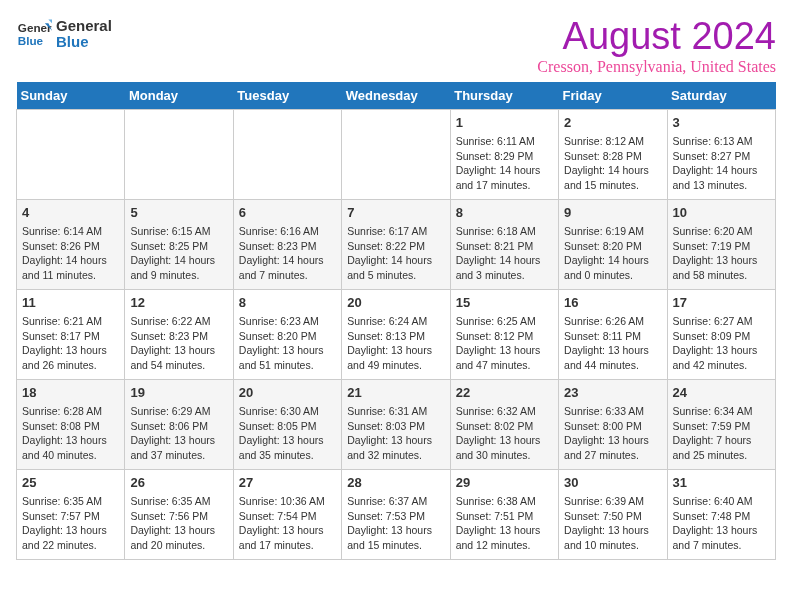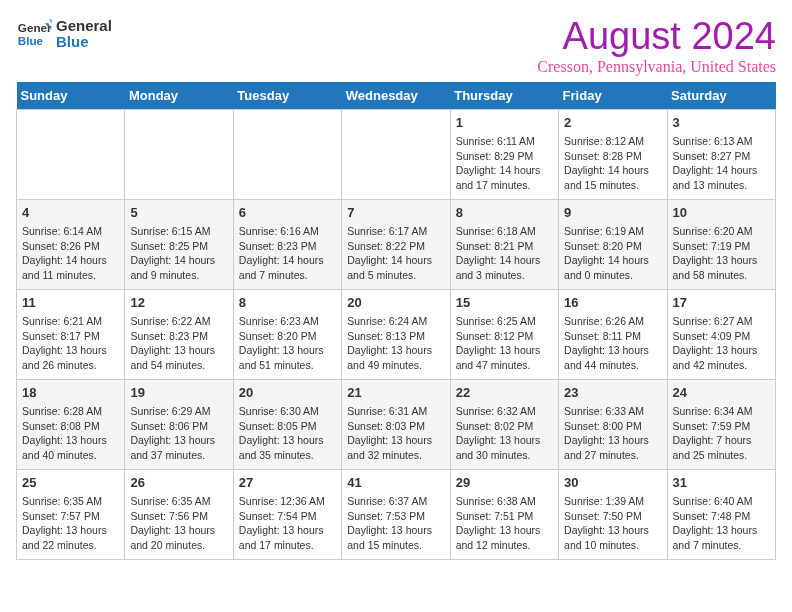--- a/index.html
+++ b/index.html
@@ -218,21 +218,21 @@
         </td>
         <td>
           <span class="day-num">16</span>
           <div>Sunrise: 6:26 AM</div>
           <div>Sunset: 8:11 PM</div>
           <div>Daylight: 13 hours and 44 minutes.</div>
         </td>
         <td>
           <span class="day-num">17</span>
           <div>Sunrise: 6:27 AM</div>
-          <div>Sunset: 4:09 PM</div>
+          <div>Sunset: 8:09 PM</div>
           <div>Daylight: 13 hours and 42 minutes.</div>
         </td>
       </tr>
       <tr>
         <td>
           <span class="day-num">18</span>
           <div>Sunrise: 6:28 AM</div>
           <div>Sunset: 8:08 PM</div>
           <div>Daylight: 13 hours and 40 minutes.</div>
         </td>
@@ -281,39 +281,39 @@
           <div>Daylight: 13 hours and 22 minutes.</div>
         </td>
         <td>
           <span class="day-num">26</span>
           <div>Sunrise: 6:35 AM</div>
           <div>Sunset: 7:56 PM</div>
           <div>Daylight: 13 hours and 20 minutes.</div>
         </td>
         <td>
           <span class="day-num">27</span>
-          <div>Sunrise: 12:36 AM</div>
+          <div>Sunrise: 10:36 AM</div>
           <div>Sunset: 7:54 PM</div>
           <div>Daylight: 13 hours and 17 minutes.</div>
         </td>
         <td>
-          <span class="day-num">41</span>
+          <span class="day-num">28</span>
           <div>Sunrise: 6:37 AM</div>
           <div>Sunset: 7:53 PM</div>
           <div>Daylight: 13 hours and 15 minutes.</div>
         </td>
         <td>
           <span class="day-num">29</span>
           <div>Sunrise: 6:38 AM</div>
           <div>Sunset: 7:51 PM</div>
           <div>Daylight: 13 hours and 12 minutes.</div>
         </td>
         <td>
           <span class="day-num">30</span>
-          <div>Sunrise: 1:39 AM</div>
+          <div>Sunrise: 6:39 AM</div>
           <div>Sunset: 7:50 PM</div>
           <div>Daylight: 13 hours and 10 minutes.</div>
         </td>
         <td>
           <span class="day-num">31</span>
           <div>Sunrise: 6:40 AM</div>
           <div>Sunset: 7:48 PM</div>
           <div>Daylight: 13 hours and 7 minutes.</div>
         </td>
       </tr>

